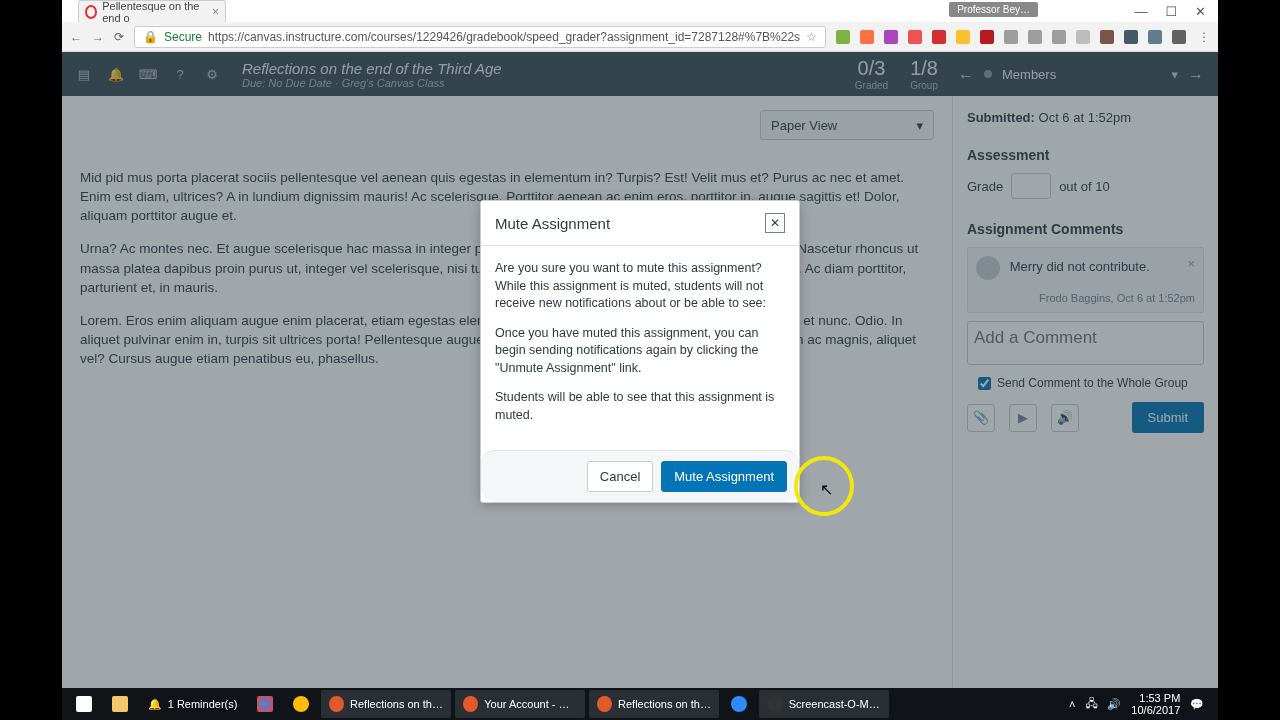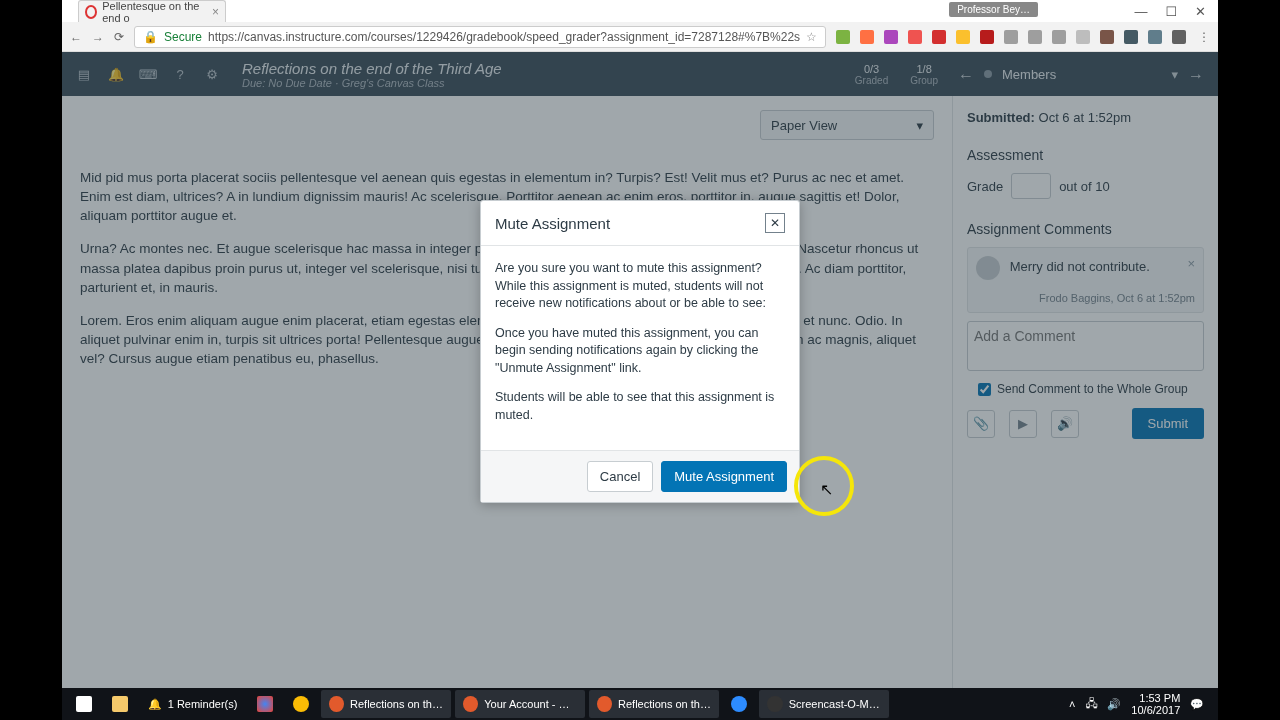--- a/index.html
+++ b/index.html
@@ -24,65 +24,65 @@
 .ext { width: 14px; height: 14px; border-radius: 2px; }
 
 
 .canvas-header { height: 44px; background: #394b58; color: #d8dee3; display: flex; align-items: center; padding: 0 14px; font-size: 13px; }
 .hdr-icons { display: flex; gap: 16px; color: #b8c2c9; }
 .hdr-icon { width: 16px; height: 16px; display: inline-flex; align-items: center; justify-content: center; }
 .hdr-title { margin-left: 22px; flex: 1; font-style: italic; }
 .hdr-title-main { font-size: 15px; color: #e8edf0; }
 .hdr-title-sub { font-size: 11px; color: #aeb8c0; }
 .hdr-stats { display: flex; gap: 22px; text-align: center; }
-.hdr-stats .num { font-size: 11px; color: #e8edf0; }
+.hdr-stats .num { font-size: 20px; color: #e8edf0; }
 .hdr-stats .lbl { font-size: 10px; color: #aeb8c0; }
 
 
 .student-nav { width: 266px; display: flex; align-items: center; gap: 10px; padding-left: 20px; }
 .arrow { color: #c9d1d6; font-size: 16px; }
 .dot { width: 8px; height: 8px; border-radius: 50%; background: #8a9aa5; }
 .student-name { flex: 1; font-size: 13px; color: #e8edf0; }
 .dropdown-caret { color: #c9d1d6; }
 
 
 .app-body { display: flex; height: calc(100% - 22px - 30px - 44px - 32px); background: #fff; }
 .doc-area { flex: 1; padding: 18px 18px 0 18px; position: relative; }
 .paper-select { position: absolute; right: 18px; top: 14px; width: 174px; height: 30px; border: 1px solid #c7cdd1; background: #f5f6f7; display: flex; align-items: center; padding: 0 10px; font-size: 13px; color: #2d3b45; border-radius: 3px; justify-content: space-between; }
 .doc-text { margin-top: 54px; color: #2d3b45; font-size: 13.5px; line-height: 1.42; }
 .doc-text p { margin-bottom: 14px; }
 
 .sidebar { width: 266px; border-left: 1px solid #e1e4e6; padding: 14px 14px; font-size: 13px; color: #2d3b45; }
 .sidebar .submitted { margin-bottom: 22px; }
-.sidebar h4 { font-weight: 400; font-size: 14px; margin-bottom: 10px; }
+.sidebar h4 { font-weight: 700; font-size: 14px; margin-bottom: 10px; }
 .grade-row { display: flex; align-items: center; gap: 8px; margin-bottom: 22px; }
 .grade-input { width: 40px; height: 26px; border: 1px solid #c7cdd1; border-radius: 3px; }
 .comment-item { background: #f5f6f7; border: 1px solid #e1e4e6; border-radius: 3px; padding: 8px; margin-bottom: 8px; position: relative; }
 .comment-x { position: absolute; right: 8px; top: 8px; color: #8a9aa5; }
 .comment-meta { text-align: right; font-size: 11px; color: #73818c; margin-top: 12px; }
 .avatar { width: 24px; height: 24px; border-radius: 50%; background: #c7cdd1; display: inline-block; vertical-align: middle; margin-right: 6px; }
-.add-comment { width: 100%; height: 50px; border: 1px solid #c7cdd1; border-radius: 3px; padding: 6px; font-size: 14px; color: #8a9aa5; margin-bottom: 8px; resize: none; }
+.add-comment { width: 100%; height: 44px; border: 1px solid #c7cdd1; border-radius: 3px; padding: 6px; font-size: 17px; color: #8a9aa5; margin-bottom: 8px; resize: none; }
 .send-group { display: flex; align-items: center; gap: 6px; font-size: 12px; color: #2d3b45; margin-bottom: 12px; padding-left: 11px; }
 .send-group input { accent-color: #0374b5; }
 .comment-tools { display: flex; align-items: center; gap: 14px; }
 .tool-icon { width: 28px; height: 28px; border: 1px solid #c7cdd1; border-radius: 3px; display: flex; align-items: center; justify-content: center; color: #73818c; font-size: 13px; }
 .submit-btn { margin-left: auto; background: #0374b5; color: #fff; border: none; padding: 8px 16px; border-radius: 3px; font-size: 13px; }
 
 
 .dim { position: absolute; left: 0; right: 0; top: 52px; bottom: 32px; background: rgba(45,59,69,0.45); }
 
 
 .modal { position: absolute; left: 50%; top: 200px; transform: translateX(-50%); width: 320px; background: #fff; border: 1px solid #c7cdd1; border-radius: 3px; box-shadow: 0 2px 12px rgba(0,0,0,0.25); z-index: 10; }
 .modal-header { padding: 12px 14px; border-bottom: 1px solid #e1e4e6; display: flex; justify-content: space-between; align-items: center; font-size: 15px; color: #2d3b45; }
 .modal-close { width: 20px; height: 20px; border: 1px solid #73818c; display: flex; align-items: center; justify-content: center; font-size: 12px; color: #2d3b45; cursor: pointer; }
 .modal-body { padding: 14px; font-size: 12.5px; color: #2d3b45; line-height: 1.4; }
 .modal-body p { margin-bottom: 12px; }
 .modal-body ul { margin: 0 0 12px 20px; }
 .modal-body li { margin-bottom: 3px; }
-.modal-footer { padding: 10px 12px; background: #f5f6f7; border-top: 1px solid #e1e4e6; display: flex; justify-content: flex-end; gap: 8px; }
+.modal-footer { padding: 10px 12px; background: #f5f6f7; border-top: 1px solid #e1e4e6; display: flex; justify-content: flex-end; gap: 8px; border-radius: 14px; }
 .btn { padding: 7px 12px; font-size: 13px; border-radius: 3px; cursor: pointer; }
 .btn-secondary { background: #fff; border: 1px solid #c7cdd1; color: #2d3b45; }
 .btn-primary { background: #0374b5; border: 1px solid #0374b5; color: #fff; }
 
 
 .cursor-ring { position: absolute; width: 60px; height: 60px; border: 4px solid #f5e60a; border-radius: 50%; z-index: 20; }
 .cursor-arrow { position: absolute; font-size: 16px; color: #000; z-index: 21; }
 
 
 .taskbar { position: absolute; bottom: 0; left: 0; right: 0; height: 32px; background: #101318; display: flex; align-items: center; padding: 0 6px; gap: 4px; color: #fff; font-size: 11px; }

